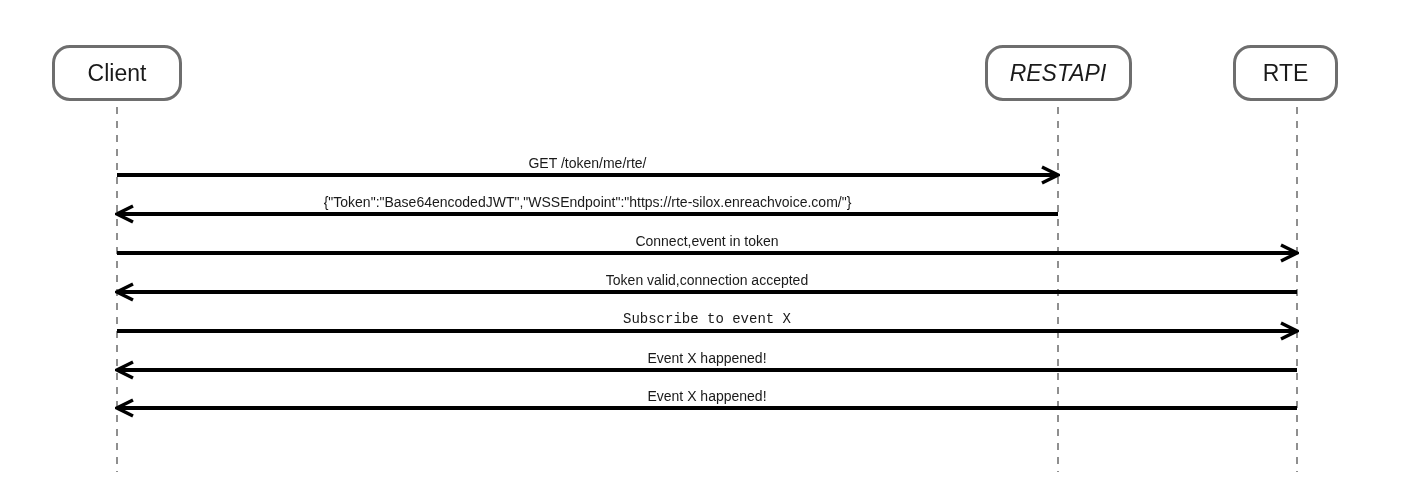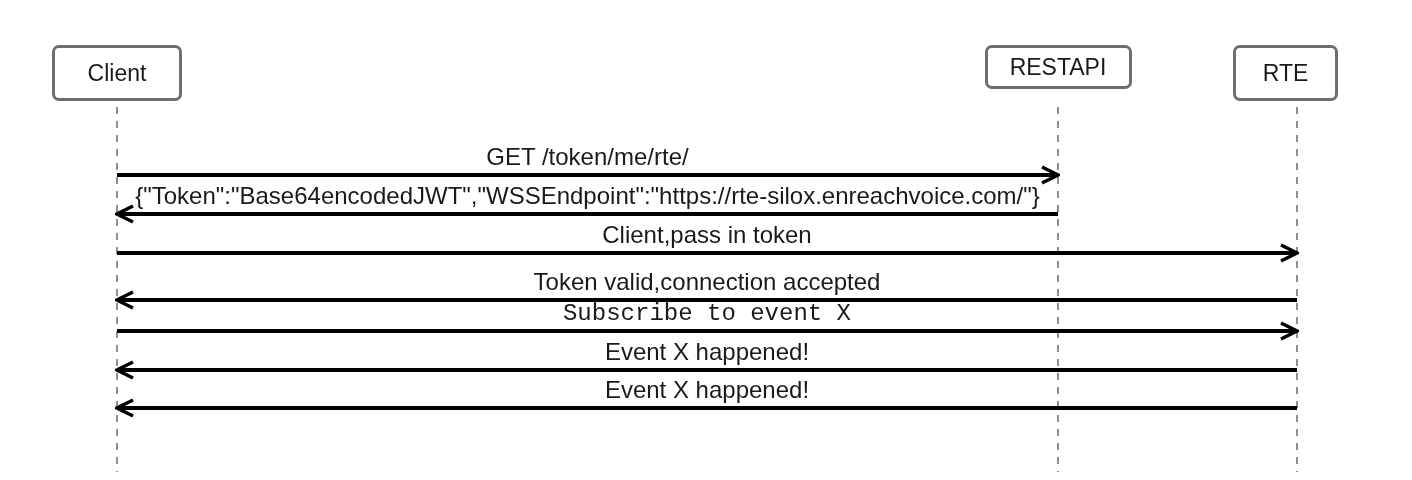--- a/index.html
+++ b/index.html
@@ -11,21 +11,21 @@
   .stage {
     position: relative;
     background: var(--bg, #ffffff);
     overflow: hidden;
   }
   .pbox {
     position: absolute;
     box-sizing: border-box;
     background: var(--pfill, #ffffff);
     border: 3px solid var(--pborder, #6e6e6e);
-    border-radius: 7px;
+    border-radius: 18px;
     display: flex;
     align-items: center;
     justify-content: center;
     z-index: 3;
   }
   .plabel {
     font-size: 23px;
     color: var(--text, #1a1a1a);
     white-space: nowrap;
   }
@@ -46,21 +46,21 @@
     height: 3.5px;
     background: var(--line, #000000);
     z-index: 2;
   }
   .msg-label {
     position: absolute;
     left: 0;
     right: 0;
     bottom: 6px;
     text-align: center;
-    font-size: 24px;
+    font-size: 14px;
     color: var(--text, #1a1a1a);
     white-space: nowrap;
   }
   .head {
     position: absolute;
     top: 50%;
     margin-top: -10px;
   }
   .head polyline {
     fill: none;
@@ -81,21 +81,21 @@
 
 
     <div class="participant" style="display:contents">
       <div class="pbox" style="left: 52px; top: 45px; width: 130px; height: 56px;">
         <span class="plabel">Client</span>
       </div>
       <div class="lifeline" style="left: 116px; top: 107px; height: 365px;"></div>
     </div>
   
     <div class="participant" style="display:contents">
-      <div class="pbox" style="left: 984.5px; top: 45px; width: 147px; height: 44px;">
+      <div class="pbox" style="left: 984.5px; top: 45px; width: 147px; height: 56px; font-style: italic;">
         <span class="plabel">RESTAPI</span>
       </div>
       <div class="lifeline" style="left: 1057px; top: 107px; height: 365px;"></div>
     </div>
   
     <div class="participant" style="display:contents">
       <div class="pbox" style="left: 1233px; top: 45px; width: 105px; height: 56px;">
         <span class="plabel">RTE</span>
       </div>
       <div class="lifeline" style="left: 1296px; top: 107px; height: 365px;"></div>
@@ -114,29 +114,29 @@
       <div class="msg-line dir-left" style="left: 117px; width: 941px; top: 212px;">
         <div class="msg-label">{"Token":"Base64encodedJWT","WSSEndpoint":"https://rte-silox.enreachvoice.com/"}</div>
         <svg class="head" width="22" height="20" viewBox="0 0 22 20">
           <polyline points="4,2 20,10 4,18"></polyline>
         </svg>
       </div>
     </div>
   
     <div class="message" style="display:contents">
       <div class="msg-line dir-right" style="left: 117px; width: 1180px; top: 251px;">
-        <div class="msg-label">Client,pass in token</div>
+        <div class="msg-label">Connect,event in token</div>
         <svg class="head" width="22" height="20" viewBox="0 0 22 20">
           <polyline points="4,2 20,10 4,18"></polyline>
         </svg>
       </div>
     </div>
   
     <div class="message" style="display:contents">
-      <div class="msg-line dir-left" style="left: 117px; width: 1180px; top: 298px;">
+      <div class="msg-line dir-left" style="left: 117px; width: 1180px; top: 290px;">
         <div class="msg-label">Token valid,connection accepted</div>
         <svg class="head" width="22" height="20" viewBox="0 0 22 20">
           <polyline points="4,2 20,10 4,18"></polyline>
         </svg>
       </div>
     </div>
   
     <div class="message" style="display:contents">
       <div class="msg-line dir-right" style="left: 117px; width: 1180px; top: 329px; font-family: Liberation Mono, monospace;">
         <div class="msg-label">Subscribe to event X</div>

